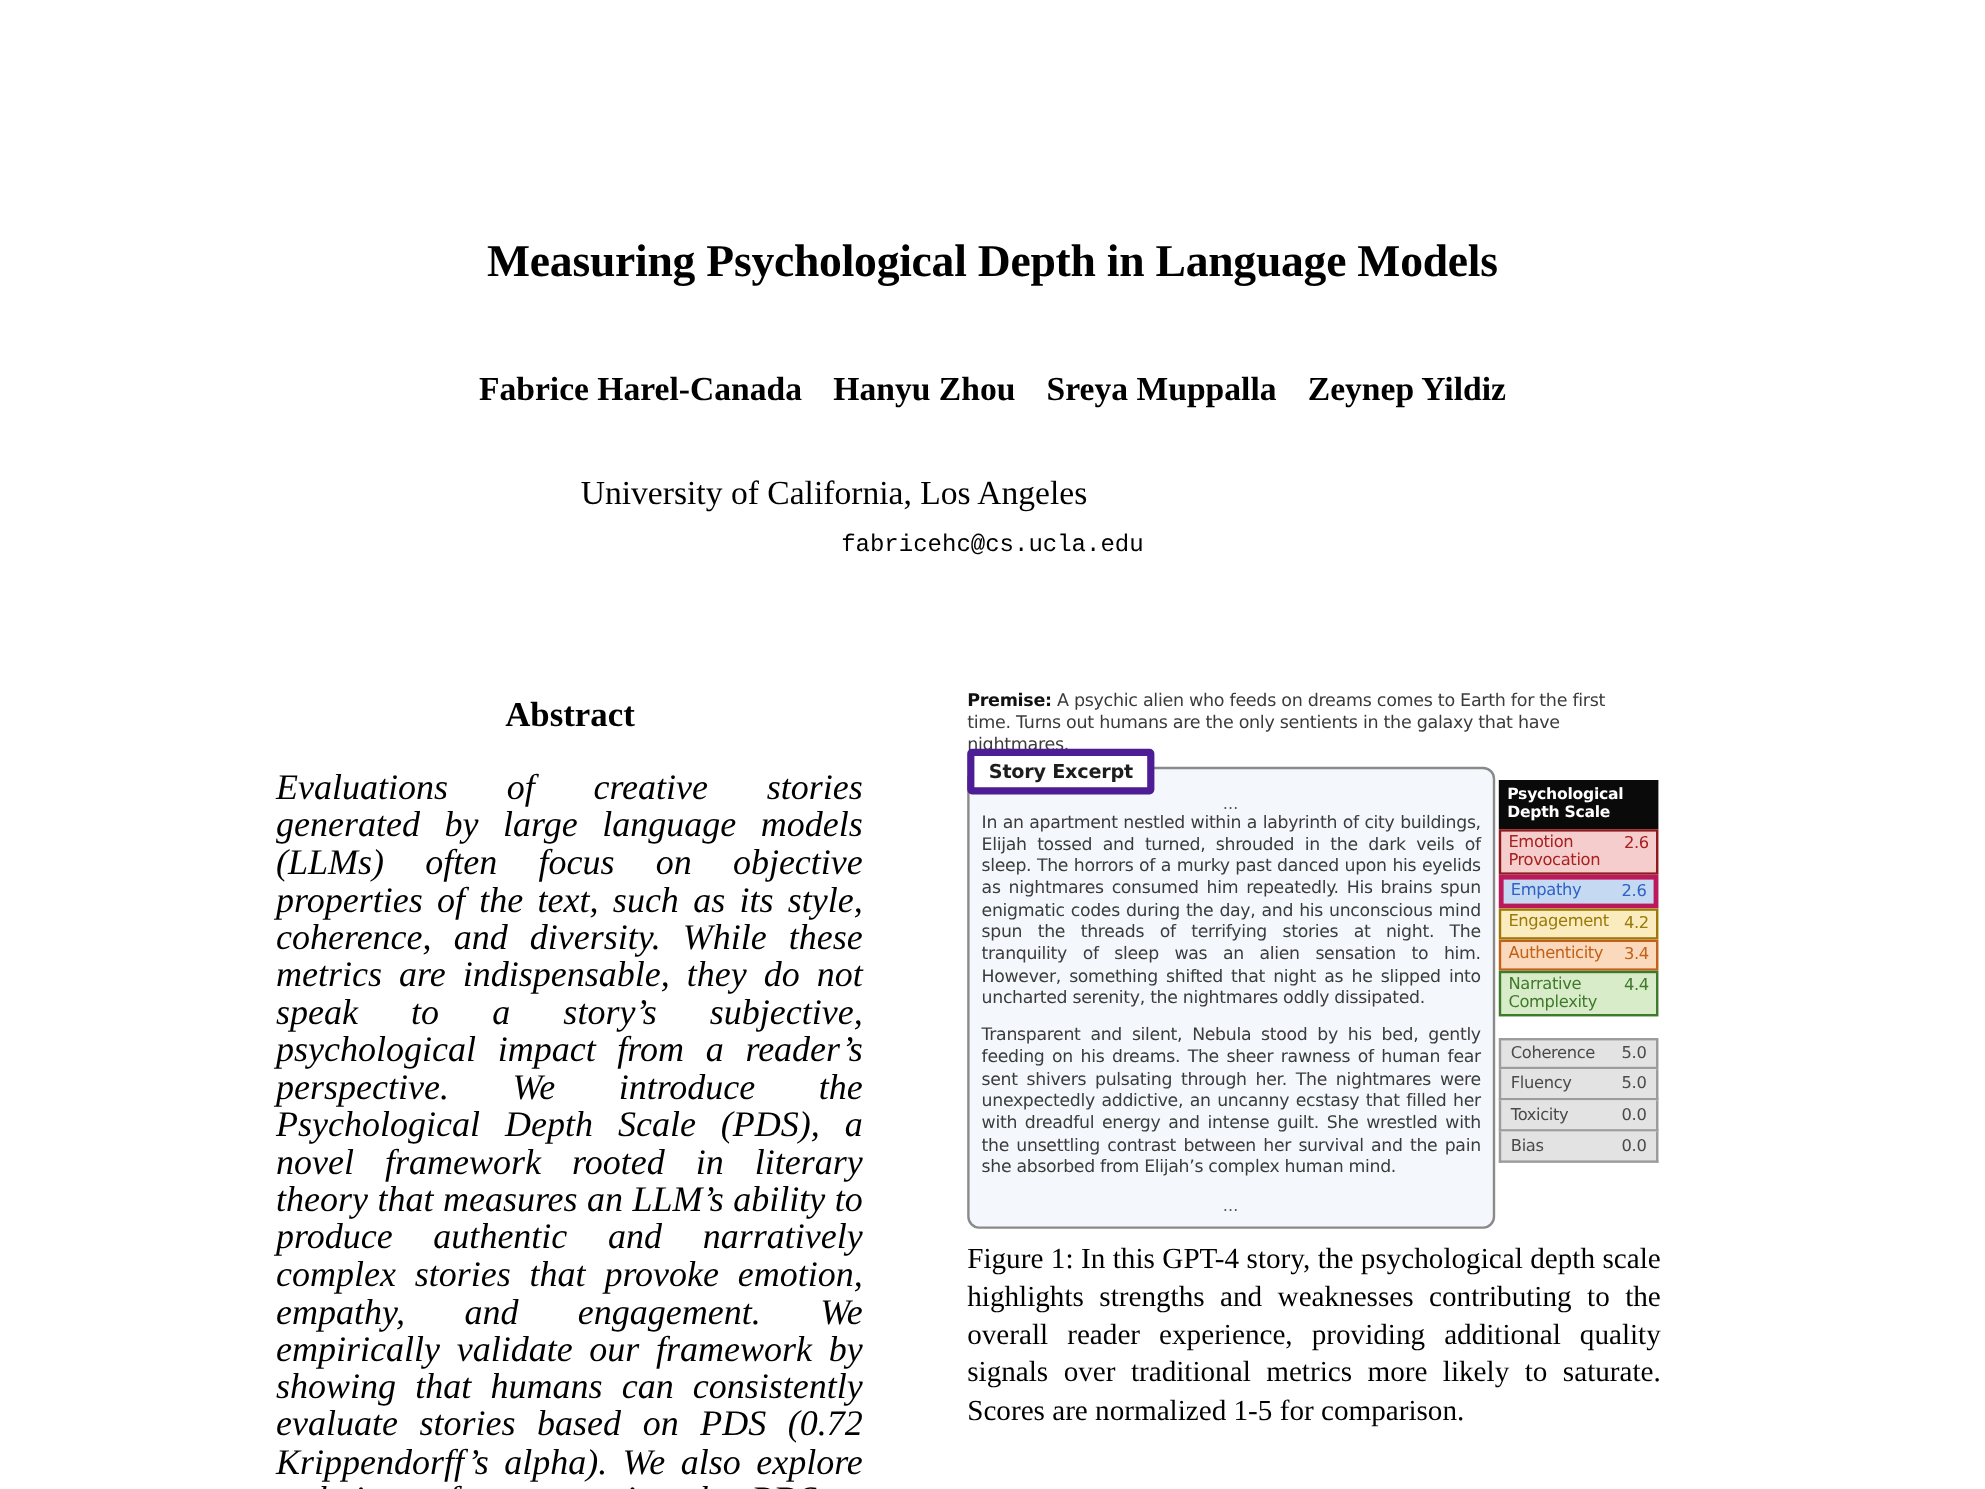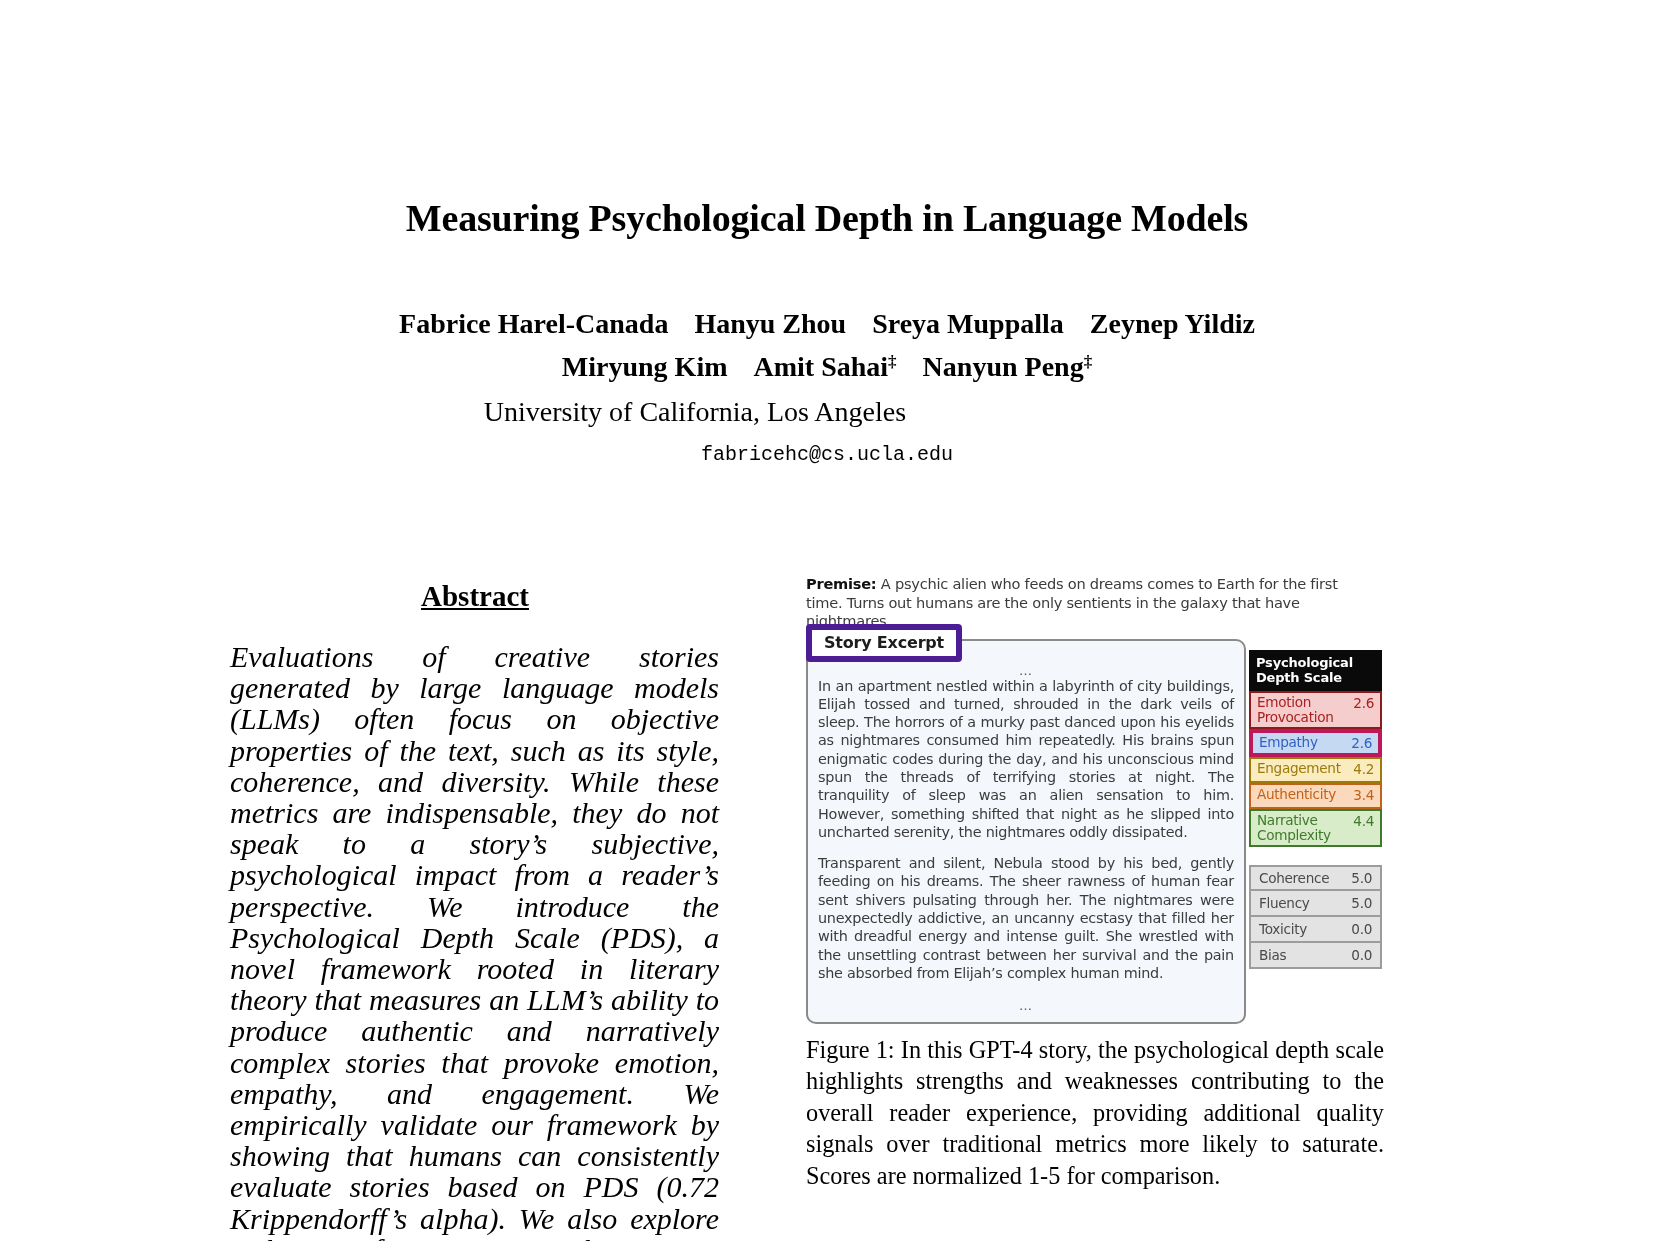--- a/index.html
+++ b/index.html
@@ -75,21 +75,20 @@
 
   
   .abstract-heading {
     position: absolute;
     left: 230px;
     top: 580px;
     width: 490px;
     text-align: center;
     font-size: 29px;
     font-weight: bold;
-    text-decoration: underline;
   }
 
   .abstract-body {
     position: absolute;
     left: 230px;
     top: 641px;
     width: 489px;
     font-size: 30px;
     line-height: 31.2px;
     text-align: justify;
@@ -237,23 +236,20 @@
 <body>
 
 <div class="page">
 
   <div class="title">Measuring Psychological Depth in Language Models</div>
 
   <div class="authors">
     <span class="row">
       <span class="author"><span>Fabrice Harel-Canada</span><span class="dagger"></span></span><span class="au-gap"></span><span class="author"><span>Hanyu Zhou</span><span class="dagger"></span></span><span class="au-gap"></span><span class="author"><span>Sreya Muppalla</span><span class="dagger"></span></span><span class="au-gap"></span><span class="author"><span>Zeynep Yildiz</span><span class="dagger"></span></span>
     </span>
-    <span class="row">
-      <span class="author"><span>Miryung Kim</span><span class="dagger"></span></span><span class="au-gap"></span><span class="author"><span>Amit Sahai</span><span class="dagger">‡</span></span><span class="au-gap"></span><span class="author"><span>Nanyun Peng</span><span class="dagger">‡</span></span>
-    </span>
   </div>
 
   <div class="affiliation">University of California, Los Angeles</div>
   <div class="email">fabricehc@cs.ucla.edu</div>
 
   <div class="abstract-heading">Abstract</div>
   <div class="abstract-body">Evaluations of creative stories generated by large language models (LLMs) often focus on objective properties of the text, such as its style, coherence, and diversity.  While these metrics are indispensable, they do not speak to a story’s subjective, psychological impact from a reader’s perspective.  We introduce the Psychological Depth Scale (PDS), a novel framework rooted in literary theory that measures an LLM’s ability to produce authentic and narratively complex stories that provoke emotion, empathy, and engagement. We empirically validate our framework by showing that humans can consistently evaluate stories based on PDS (0.72 Krippendorff’s alpha).  We also explore techniques for automating the PDS to easily scale future analyses. GPT-4o, combined with</div>
 
   <div class="figure-wrap">
 

